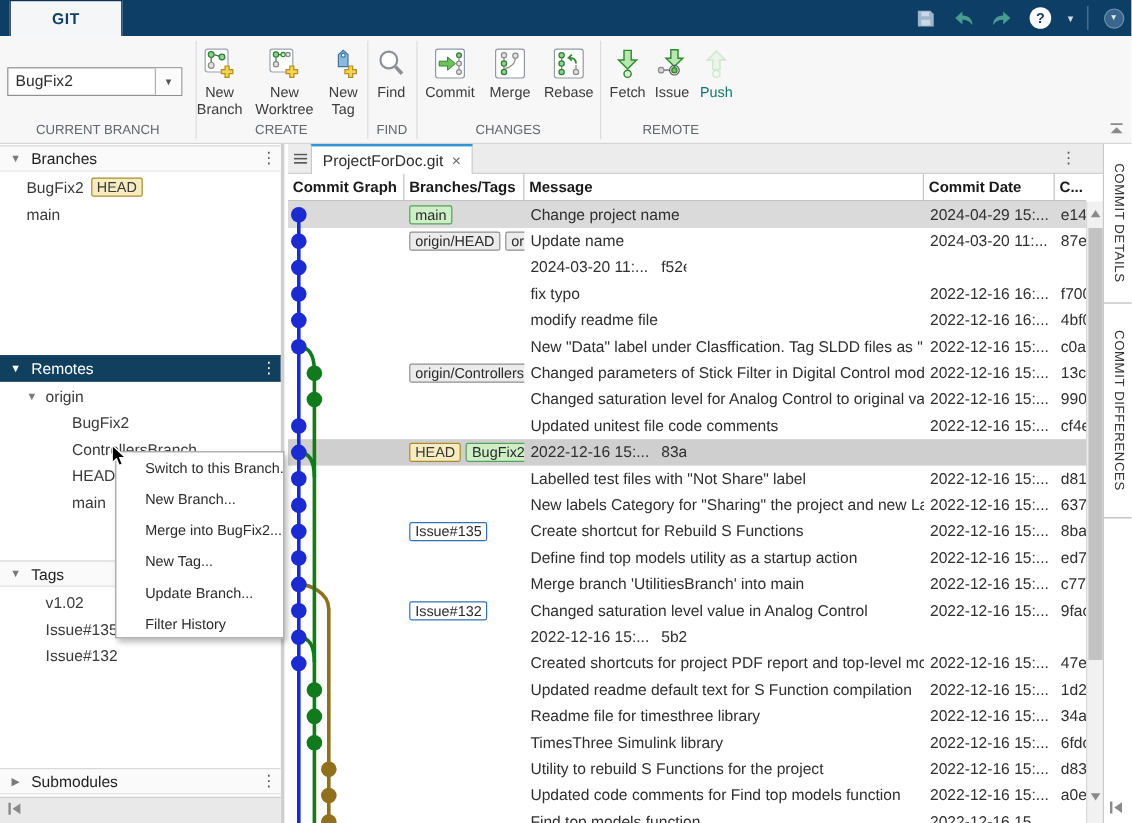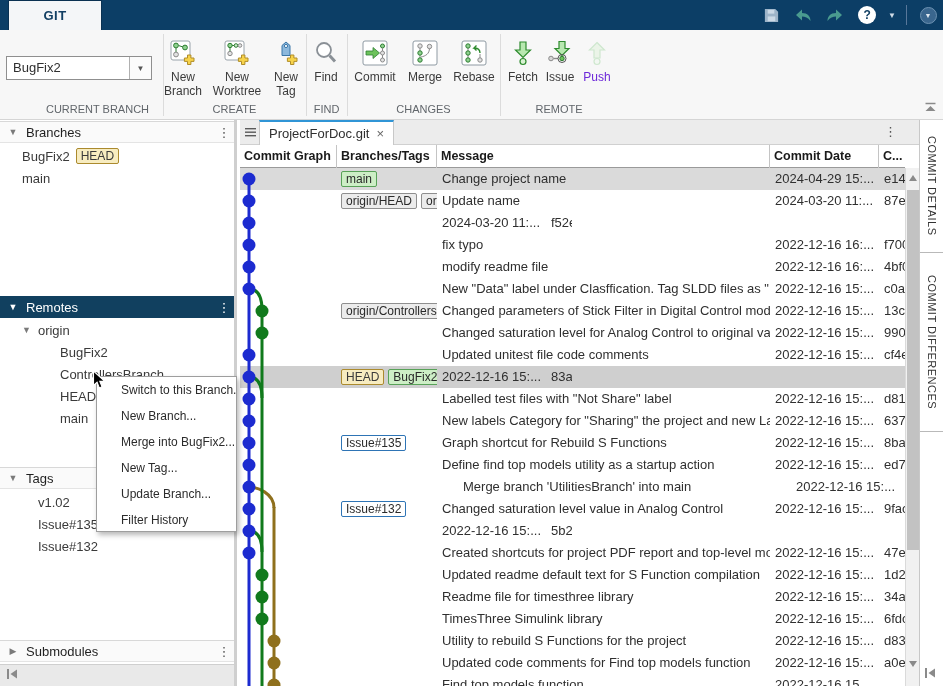--- a/index.html
+++ b/index.html
@@ -20,21 +20,21 @@
   
   #toolstrip { position:absolute; left:0; top:30px; width:943px; height:90px; background:#f7f7f7; border-bottom:1px solid #d5d5d5; }
   .ts-sep { position:absolute; top:4px; height:82px; width:1px; background:#dcdcdc; }
   .ts-label { position:absolute; bottom:4px; font-size:11px; color:#61666b; text-align:center; }
   #combo { position:absolute; left:6px; top:26px; width:146px; height:24px; background:#fff; border:1px solid #8f8f8f; display:flex; }
   #combo-value { flex:1; padding:3px 6px; }
   #combo-btn { width:22px; border-left:1px solid #b0b0b0; background:#fbfbfb; display:flex; align-items:center; justify-content:center; color:#555; font-size:8px; }
   .ts-btn { position:absolute; top:6px; width:54px; height:74px; text-align:center; }
   .ts-btn .icn { height:30px; display:flex; align-items:flex-end; justify-content:center; }
   .ts-btn .lbl { margin-top:4px; font-size:12px; color:#3b3b3b; line-height:14px; }
-  .ts-btn.disabled .lbl { color:#6d28d9; }
+  .ts-btn.disabled .lbl { color:#0f766e; }
   .ts-btn.disabled .icn { opacity:.45; }
   #ts-collapse { position:absolute; right:6px; bottom:4px; }
 
   
   #sidebar { position:absolute; left:0; top:120px; width:237px; height:566px; background:#fff; border-right:3px solid #cfcfcf; overflow:hidden; }
   .sec-hdr { position:absolute; left:0; width:234px; height:22px; background:#fafafa; border-top:1px solid #d8d8d8; border-bottom:1px solid #e4e4e4; display:flex; align-items:center; }
   .sec-hdr .arr { width:26px; text-align:center; color:#7a7a7a; font-size:9px; }
   .sec-hdr .ttl { flex:1; color:#1f1f1f; }
   .sec-hdr .dots { width:20px; color:#555; text-align:center; letter-spacing:0; }
   .sec-hdr.selected { background:#11405f; border-color:#11405f; }
@@ -240,21 +240,21 @@
           <div class="icn">
             <svg width="26" height="26" viewBox="0 0 26 26">
               <path d="M13 2.5 20.5 10H16v8h-6v-8H5.5z" fill="#ddf2d8" stroke="#9ed49e" stroke-width="1.2"></path>
               <circle cx="13" cy="21.5" r="3" fill="#eef8ec" stroke="#9ed49e" stroke-width="1.2"></circle>
             </svg>
           </div>
           <div class="lbl">Push</div>
         </div>
       </div>
     <div id="ts-labels">
-        <div class="ts-label" style="left: 16px; width: 163px;">CURRENT BRANCH</div>
+        <div class="ts-label" style="left: 0px; width: 163px;">CURRENT BRANCH</div>
         <div class="ts-label" style="left: 163px; width: 143px;">CREATE</div>
         <div class="ts-sep" style="left: 163px;"></div>
         <div class="ts-label" style="left: 306px; width: 41px;">FIND</div>
         <div class="ts-sep" style="left: 306px;"></div>
         <div class="ts-label" style="left: 347px; width: 153px;">CHANGES</div>
         <div class="ts-sep" style="left: 347px;"></div>
         <div class="ts-label" style="left: 500px; width: 118px;">REMOTE</div>
         <div class="ts-sep" style="left: 500px;"></div>
       </div>
     <span id="ts-collapse">
@@ -487,32 +487,32 @@
           <div class="c-badges"></div>
           <div class="c-msg">New labels Category for "Sharing" the project and new Lab...</div>
           <div class="c-date">2022-12-16 15:...</div>
           <div class="c-hash">6378</div>
         </div>
         <div class="grow" style="top: 264px;">
           <div class="c-graph"></div>
           <div class="c-badges">
             <span class="badge blue">Issue#135</span>
           </div>
-          <div class="c-msg">Graph shortcut for Rebuild S Functions</div>
+          <div class="c-msg">Create shortcut for Rebuild S Functions</div>
           <div class="c-date">2022-12-16 15:...</div>
           <div class="c-hash">8ba0</div>
         </div>
         <div class="grow" style="top: 286px;">
           <div class="c-graph"></div>
           <div class="c-badges"></div>
           <div class="c-msg">Define find top models utility as a startup action</div>
           <div class="c-date">2022-12-16 15:...</div>
           <div class="c-hash">ed72</div>
         </div>
-        <div class="grow" style="top: 308px; margin-left: 21px;">
+        <div class="grow" style="top: 308px;">
           <div class="c-graph"></div>
           <div class="c-badges"></div>
           <div class="c-msg">Merge branch 'UtilitiesBranch' into main</div>
           <div class="c-date">2022-12-16 15:...</div>
           <div class="c-hash">c779b</div>
         </div>
         <div class="grow" style="top: 330px;">
           <div class="c-graph"></div>
           <div class="c-badges">
             <span class="badge blue">Issue#132</span>

